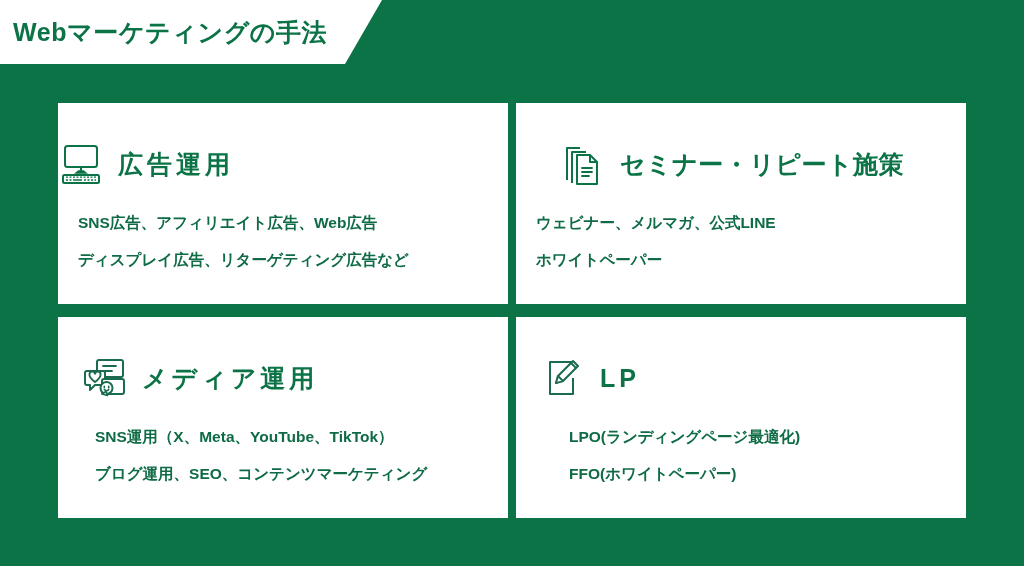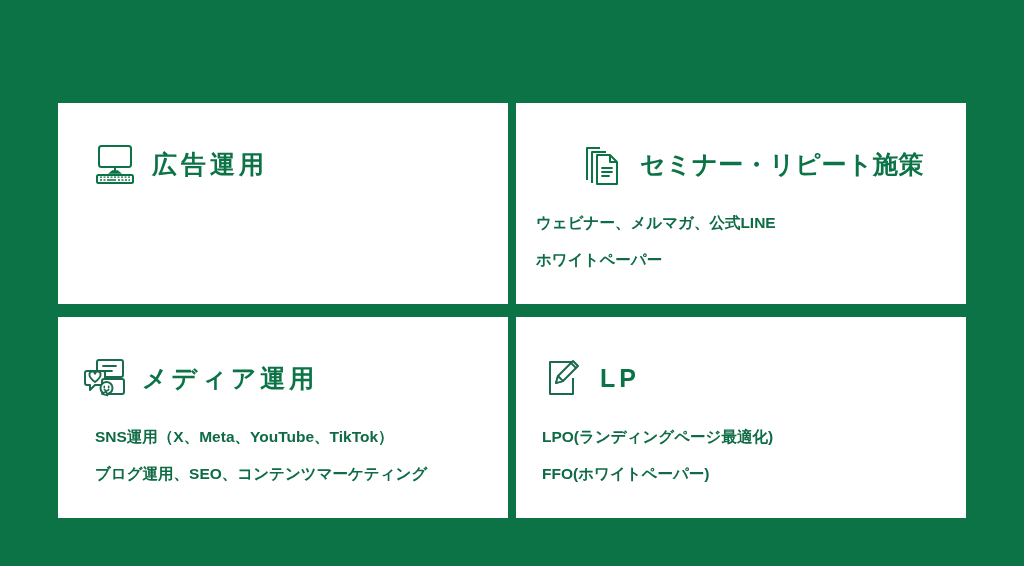--- a/index.html
+++ b/index.html
@@ -74,21 +74,20 @@
     background: #ffffff;
     position: relative;
     box-sizing: border-box;
     padding: 32px 0 0 0;
     overflow: hidden;
   }
 
   .card-head {
     display: flex;
     align-items: center;
-    padding-left: 34px;
     height: 58px;
   }
   .card-icon {
     width: 46px;
     height: 46px;
     flex: 0 0 46px;
     display: flex;
     align-items: center;
     justify-content: center;
   }
@@ -116,48 +115,55 @@
     line-height: 1;
     margin-bottom: 21px;
     white-space: nowrap;
   }
   .body-line:last-child { margin-bottom: 0; }
 
   
   .card.c1 .card-body { padding-left: 20px; }
   .card.c2 .card-body { }
   .card.c3 .card-body { padding-left: 37px; }
-  .card.c4 .card-body { padding-left: 26px; }
+  .card.c4 .card-body { padding-left: 53px; }
   .card.c3 .card-head { padding-left: 24px; }
   .card.c4 .card-head { padding-left: 24px; }
-  .card.c2 .card-head { padding-left: 64px; text-align: center; }
+  .card.c2 .card-head { padding-left: 44px; text-align: center; }
 </style>
 </head>
 <body>
 
 <div id="slide">
 
   <div class="green-panel"></div>
 
+  <div class="title-banner">
+    <div class="title-text">Webマーケティングの手法</div>
+  </div>
 
   <div class="card-grid">
 
     <div class="card c1">
       <div class="card-head">
         <span class="card-icon">
           <svg width="44" height="44" viewBox="0 0 44 44" fill="none" stroke="#0b7345" stroke-width="2">
             <rect x="6" y="4" width="32" height="21" rx="2.5"></rect>
             <path d="M22 25 v4" stroke-width="2"></path>
             <path d="M17 31 h10 l-2.5 -2 h-5 z" fill="#0b7345" stroke-width="1.4"></path>
             <rect x="4" y="33" width="36" height="8" rx="1.5"></rect>
             <path d="M7 35.2 h2 M10.5 35.2 h2 M14 35.2 h2 M17.5 35.2 h2 M21 35.2 h2 M24.5 35.2 h2 M28 35.2 h2 M31.5 35.2 h2 M35 35.2 h2" stroke-width="1.3"></path>
             <path d="M7 38 h2 M10.5 38 h2 M14 38 h9 M25 38 h2 M28.5 38 h2 M32 38 h2 M35.5 38 h1.5" stroke-width="1.3"></path>
           </svg>
         </span>
         <span class="card-title">広告運用</span>
+      </div>
+      <div class="card-body">
+        <div class="body-line">SNS広告、アフィリエイト広告、Web広告</div>
+        <div class="body-line">ディスプレイ広告、リターゲティング広告など</div>
       </div>
     </div>
 
     <div class="card c2">
       <div class="card-head">
         <span class="card-icon">
           <svg width="42" height="44" viewBox="0 0 42 44" fill="none" stroke="#0b7345" stroke-width="2" stroke-linejoin="round">
             <path d="M5 38 V6 h13"></path>
             <path d="M10 41 V10 h14"></path>
             <path d="M15 42 V13 h13 l7 7 v22 z"></path>

